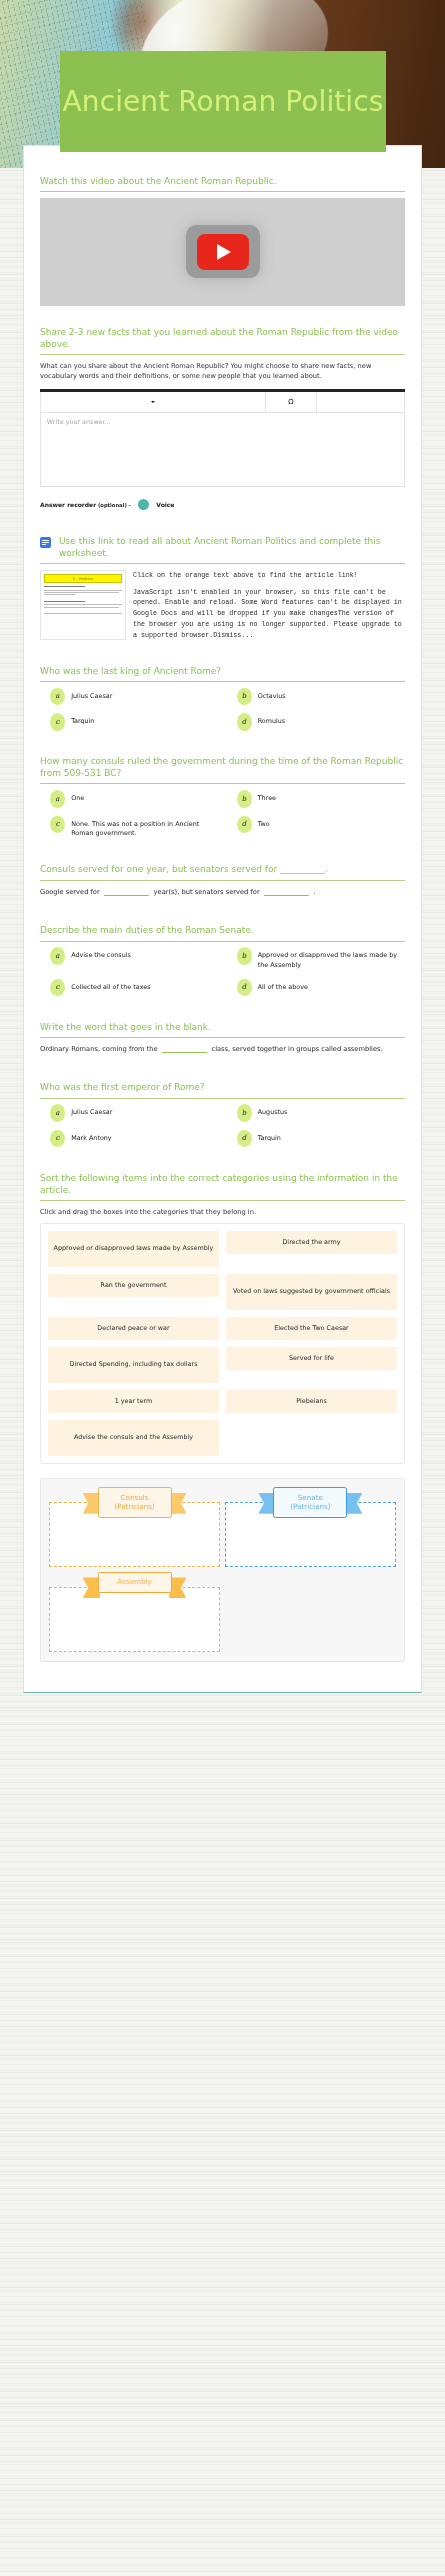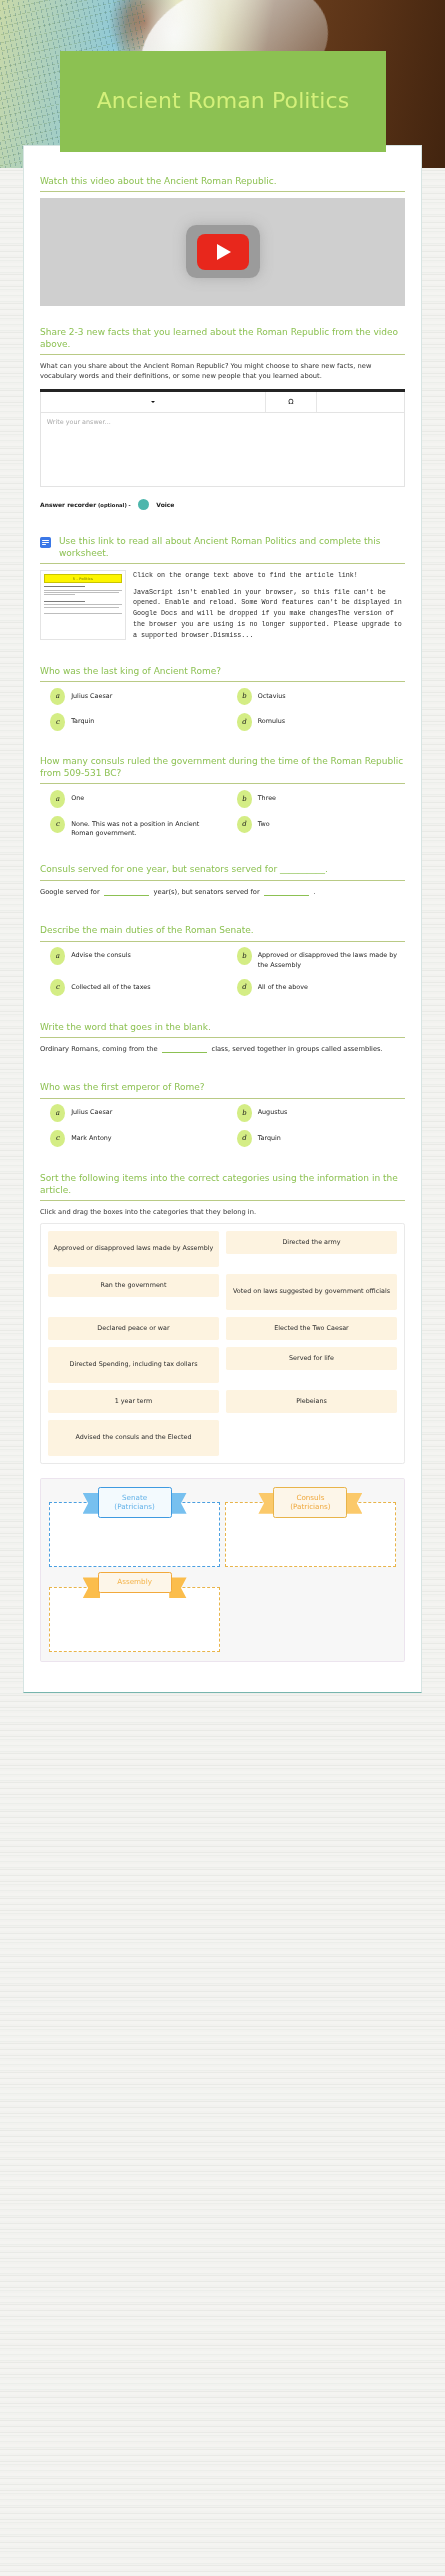--- a/index.html
+++ b/index.html
@@ -61,21 +61,21 @@
     width: 326px;
     height: 101px;
     background: #8cc152;
     display: flex;
     align-items: center;
     justify-content: center;
     z-index: 3;
   }
   .hero-title {
     color: #d4f07a;
-    font-size: 22px;
+    font-size: 28px;
     line-height: 1.28;
     text-align: right;
     font-weight: 400;
     letter-spacing: 0.1px;
     font-family: "DejaVu Sans", sans-serif;
   }
 
   
   .sheet {
     position: absolute;
@@ -577,42 +577,42 @@
         <div class="tile tall">Approved or disapproved laws made by Assembly</div>
         <div class="tile">Directed the army</div>
         <div class="tile">Ran the government</div>
         <div class="tile tall">Voted on laws suggested by government officials</div>
         <div class="tile">Declared peace or war</div>
         <div class="tile">Elected the Two Caesar</div>
         <div class="tile tall">Directed Spending, including tax dollars</div>
         <div class="tile">Served for life</div>
         <div class="tile">1 year term</div>
         <div class="tile">Plebeians</div>
-        <div class="tile tall">Advised the consuls and the Elected</div>
+        <div class="tile tall">Advise the consuls and the Assembly</div>
       </div>
 
       <div class="drop-area">
+        <div class="dz">
+          <div class="ribbon">
+            <span class="ribbon-tail-l"></span>
+            <span class="ribbon-tail-r"></span>
+            <div class="ribbon-body">Consuls (Patricians)</div>
+          </div>
+          <div class="dz-box"></div>
+        </div>
+
         <div class="dz blue">
           <div class="ribbon">
             <span class="ribbon-tail-l"></span>
             <span class="ribbon-tail-r"></span>
             <div class="ribbon-body">Senate (Patricians)</div>
           </div>
           <div class="dz-box"></div>
         </div>
 
-        <div class="dz">
-          <div class="ribbon">
-            <span class="ribbon-tail-l"></span>
-            <span class="ribbon-tail-r"></span>
-            <div class="ribbon-body">Consuls (Patricians)</div>
-          </div>
-          <div class="dz-box"></div>
-        </div>
-
         <div class="dz assembly">
           <div class="ribbon">
             <span class="ribbon-tail-l"></span>
             <span class="ribbon-tail-r"></span>
             <div class="ribbon-body">Assembly</div>
           </div>
           <div class="dz-box"></div>
         </div>
 
         <div></div>

